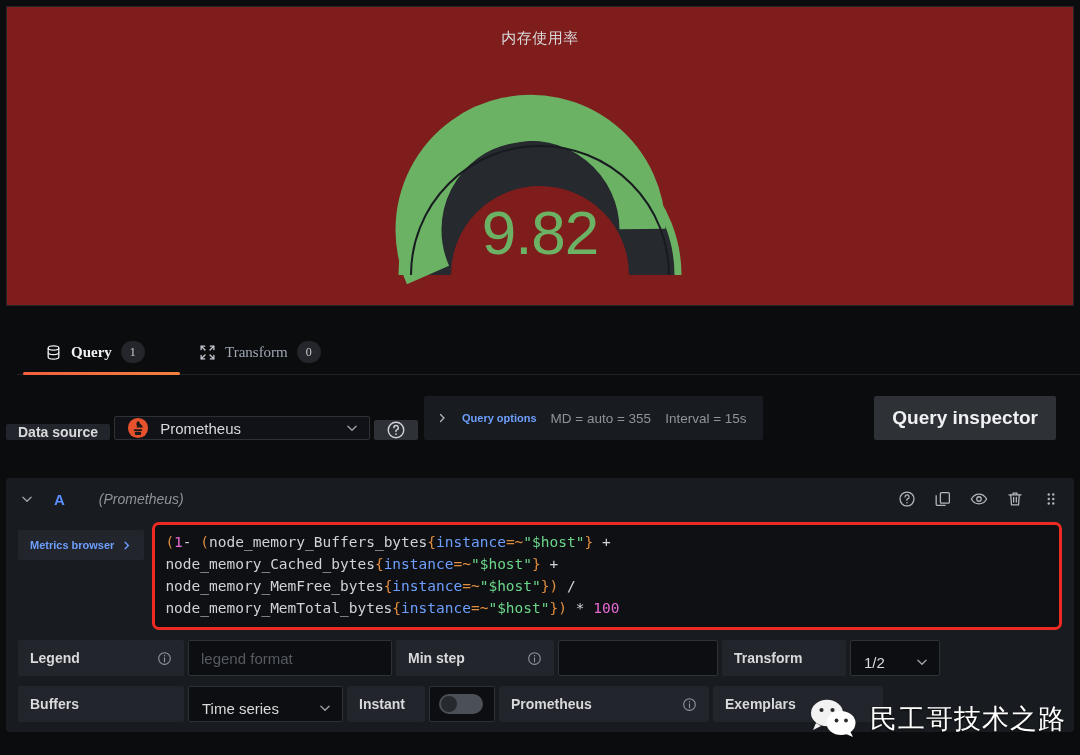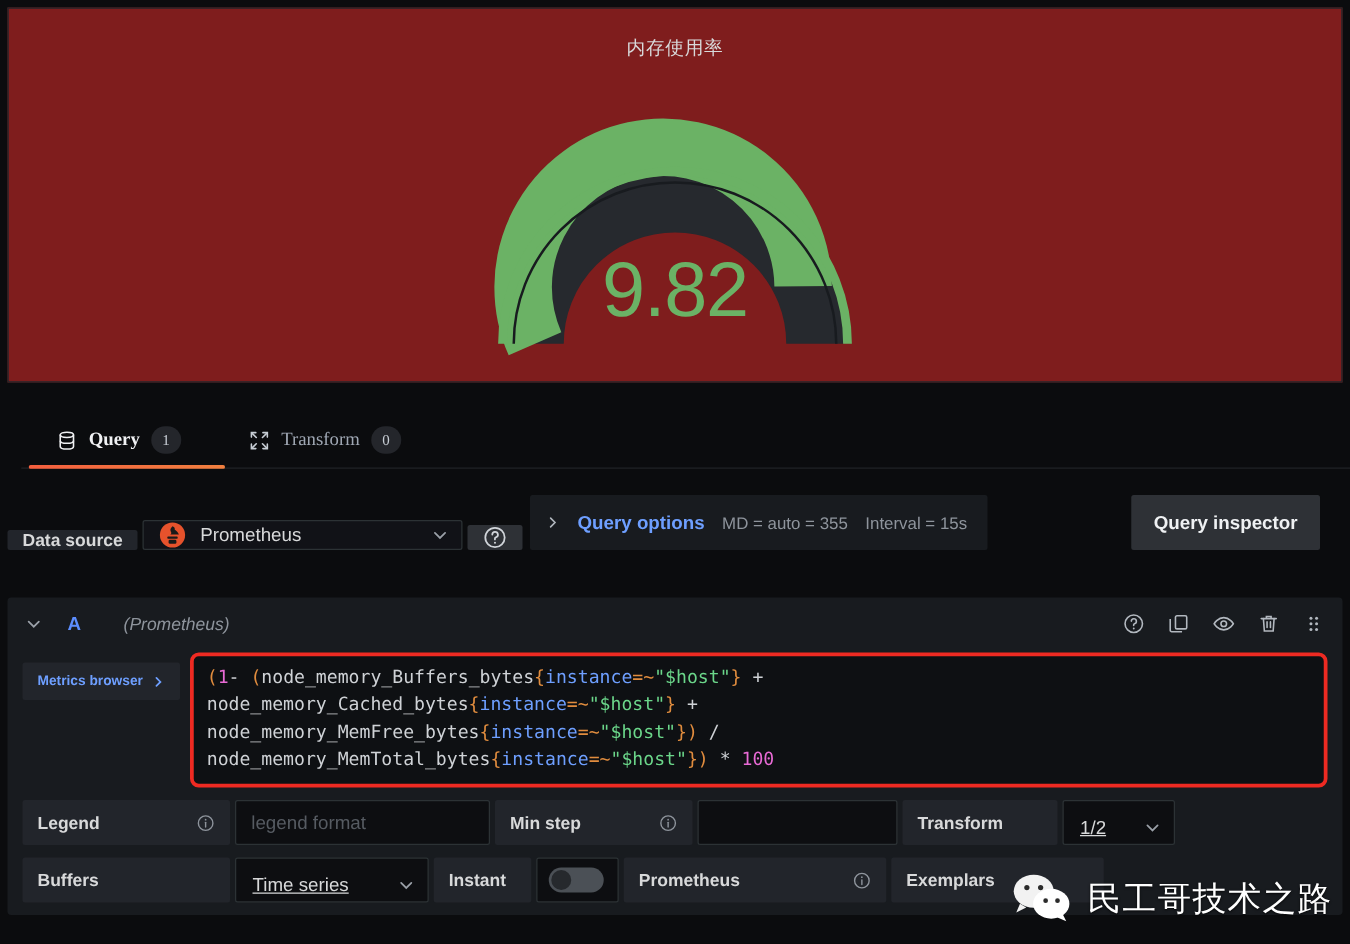--- a/index.html
+++ b/index.html
@@ -97,27 +97,27 @@
     cursor: pointer;
   }
   .chev { width: 14px; height: 14px; color: #9aa0a8; flex: 0 0 auto; }
 
   .qopts {
     position: absolute; left: 424px; top: 396px;
     height: 44px; background: #181b1f; border-radius: 2px;
     display: flex; align-items: center; gap: 14px; padding: 0 16px 0 12px;
   }
   .qopts-arrow { width: 12px; height: 12px; color: #b0b6bd; }
-  .qopts-title { color: #6e9fff; font-size: 15px; font-weight: 700; cursor: pointer; }
+  .qopts-title { color: #6e9fff; font-size: 11px; font-weight: 700; cursor: pointer; }
   .qopts-meta { color: #8e949c; font-size: 13.5px; }
   .qinspector {
     position: absolute; right: 24px; top: 396px; height: 44px;
     background: #2e3136; border-radius: 2px;
     display: flex; align-items: center; padding: 0 18px;
-    color: #eff1f3; font-size: 15px; font-weight: 700; cursor: pointer;
+    color: #eff1f3; font-size: 19px; font-weight: 700; cursor: pointer;
   }
 
   
   .qrow {
     position: absolute; left: 6px; top: 478px;
     width: 1068px; background: #181b1f;
     border-radius: 3px;
   }
   .qrow-head {
     height: 42px; display: flex; align-items: center; padding: 0 10px 0 14px;
@@ -169,21 +169,21 @@
   }
   .info-icon { width: 15px; height: 15px; color: #8e949c; flex: 0 0 auto; }
   .opt-input {
     background: #0d0e11; border: 1px solid #2c3235; border-radius: 2px;
     display: flex; align-items: center; padding: 0 12px;
     font-size: 15px; color: #565b62;
   }
   .opt-select {
     background: #0d0e11; border: 1px solid #2c3235; border-radius: 2px;
     display: flex; align-items: center; justify-content: space-between; gap: 10px;
-    padding: 8px 10px 0 13px; font-size: 15px; color: #d8d9da; cursor: pointer; text-decoration: underline;
+    padding: 8px 10px 0 13px; font-size: 15px; color: #d8d9da; cursor: pointer;
   }
   .toggle-host {
     background: #0d0e11; border: 1px solid #2c3235; border-radius: 2px;
     width: 66px; display: flex; align-items: center; padding-left: 9px;
     cursor: pointer;
   }
   .toggle {
     width: 44px; height: 20px; border-radius: 10px; background: #4b5056;
     position: relative;
   }

